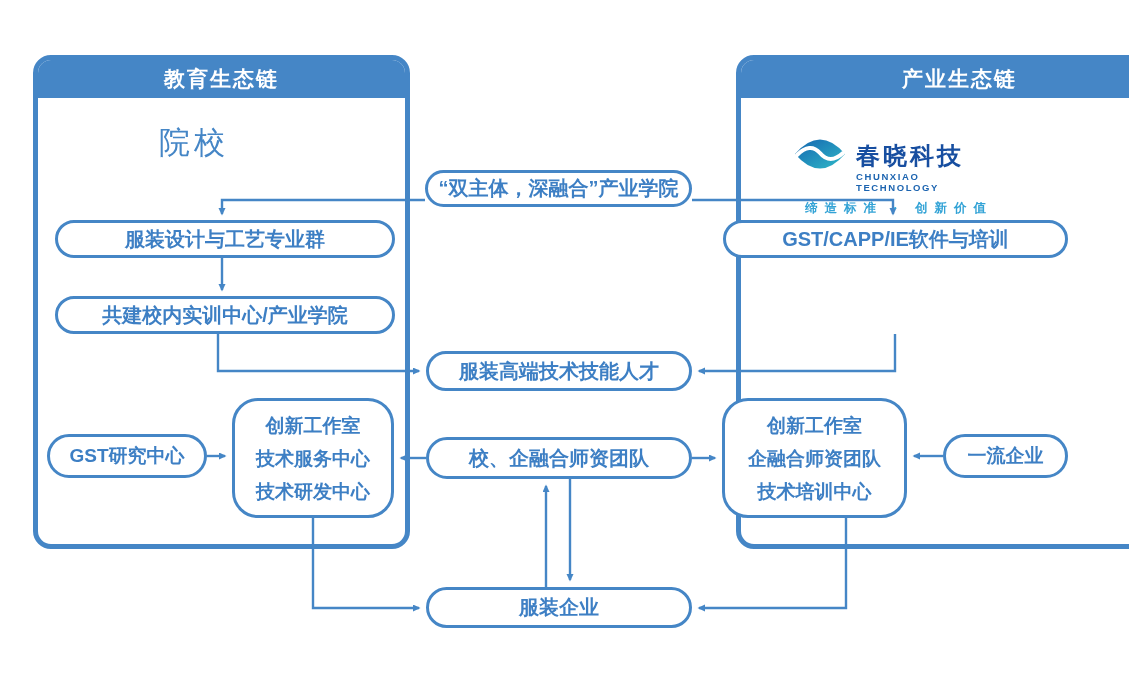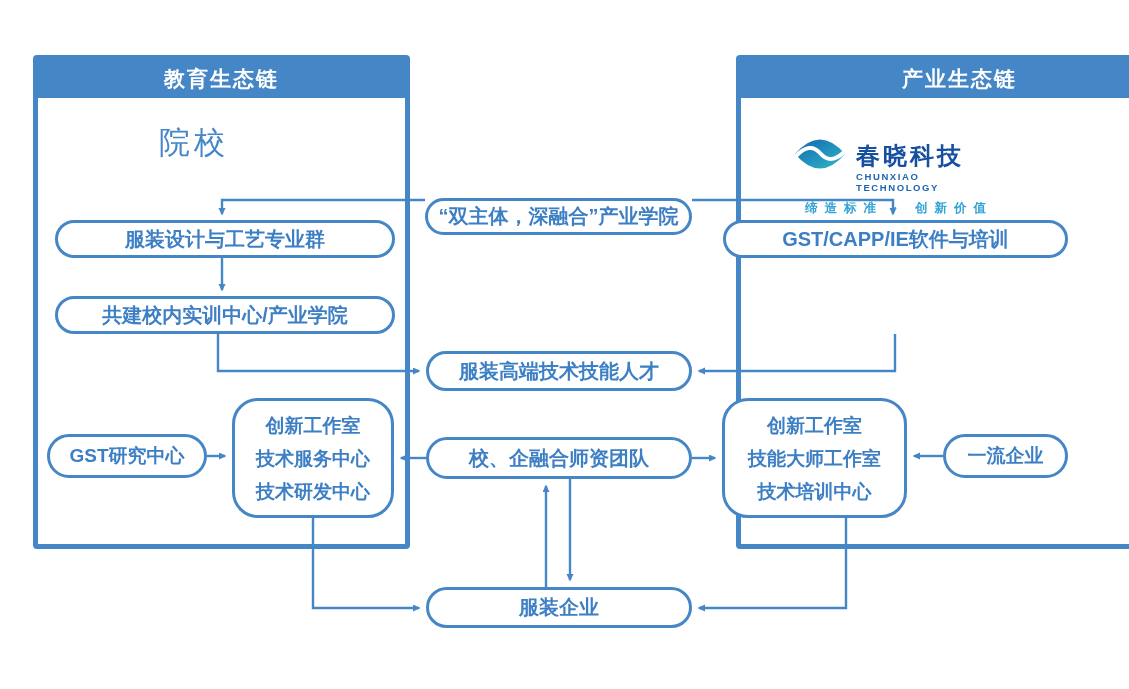--- a/index.html
+++ b/index.html
@@ -8,21 +8,21 @@
     position: relative;
     width: 1129px; height: 689px;
     background: #ffffff;
     overflow: hidden;
   }
   
   .panel {
     position: absolute;
     top: 55px; height: 494px;
     border: 5px solid #4586C6;
-    border-radius: 4px;
+    border-radius: 18px;
     background: #ffffff;
     overflow: hidden;
     z-index: 1;
   }
   .panel-left  { left: 33px;  width: 377px; }
   .panel-right { left: 736px; width: 447px; }
   .panel-header {
     height: 38px;
     background: #4586C6;
     color: #ffffff;
@@ -165,21 +165,21 @@
   <div class="node pill" style="left:55px; top:220px; width:340px; height:38px;">服装设计与工艺专业群</div>
 
   <div class="node pill" style="left:47px; top:434px; width:160px; height:44px; font-size:19px;">GST研究中心</div>
 
   <div class="node multi" style="left:232px; top:398px; width:162px; height:120px;">
     <span>创新工作室</span>
     <span>技术服务中心</span>
     <span>技术研发中心</span>
   </div>
 
-  <div class="node pill" style="left:425px; top:198px; width:267px; height:37px;">“双主体，深融合”产业学院</div>
+  <div class="node pill" style="left:425px; top:170px; width:267px; height:37px;">“双主体，深融合”产业学院</div>
 
   <div class="node pill" style="left:426px; top:351px; width:266px; height:40px;">服装高端技术技能人才</div>
 
   <div class="node pill" style="left:426px; top:437px; width:266px; height:42px;">校、企融合师资团队</div>
 
   <div class="node pill" style="left:426px; top:587px; width:266px; height:41px;">服装企业</div>
 
   <div class="logo">
     <div class="logo-row">
       <svg class="logo-mark" viewBox="0 0 54 40">
@@ -198,19 +198,19 @@
       </div>
     </div>
     <div class="logo-tagline">缔造标准 · 创新价值</div>
   </div>
 
   <div class="node pill" style="left:723px; top:220px; width:345px; height:38px;">GST/CAPP/IE软件与培训</div>
 
 
   <div class="node multi" style="left:722px; top:398px; width:185px; height:120px;">
     <span>创新工作室</span>
-    <span>技能大师工作室</span>
+    <span>企融合师资团队</span>
     <span>技术培训中心</span>
   </div>
 
   <div class="node pill" style="left:943px; top:434px; width:125px; height:44px; font-size:19px;">一流企业</div>
 
 </div>
 
 </body></html>

